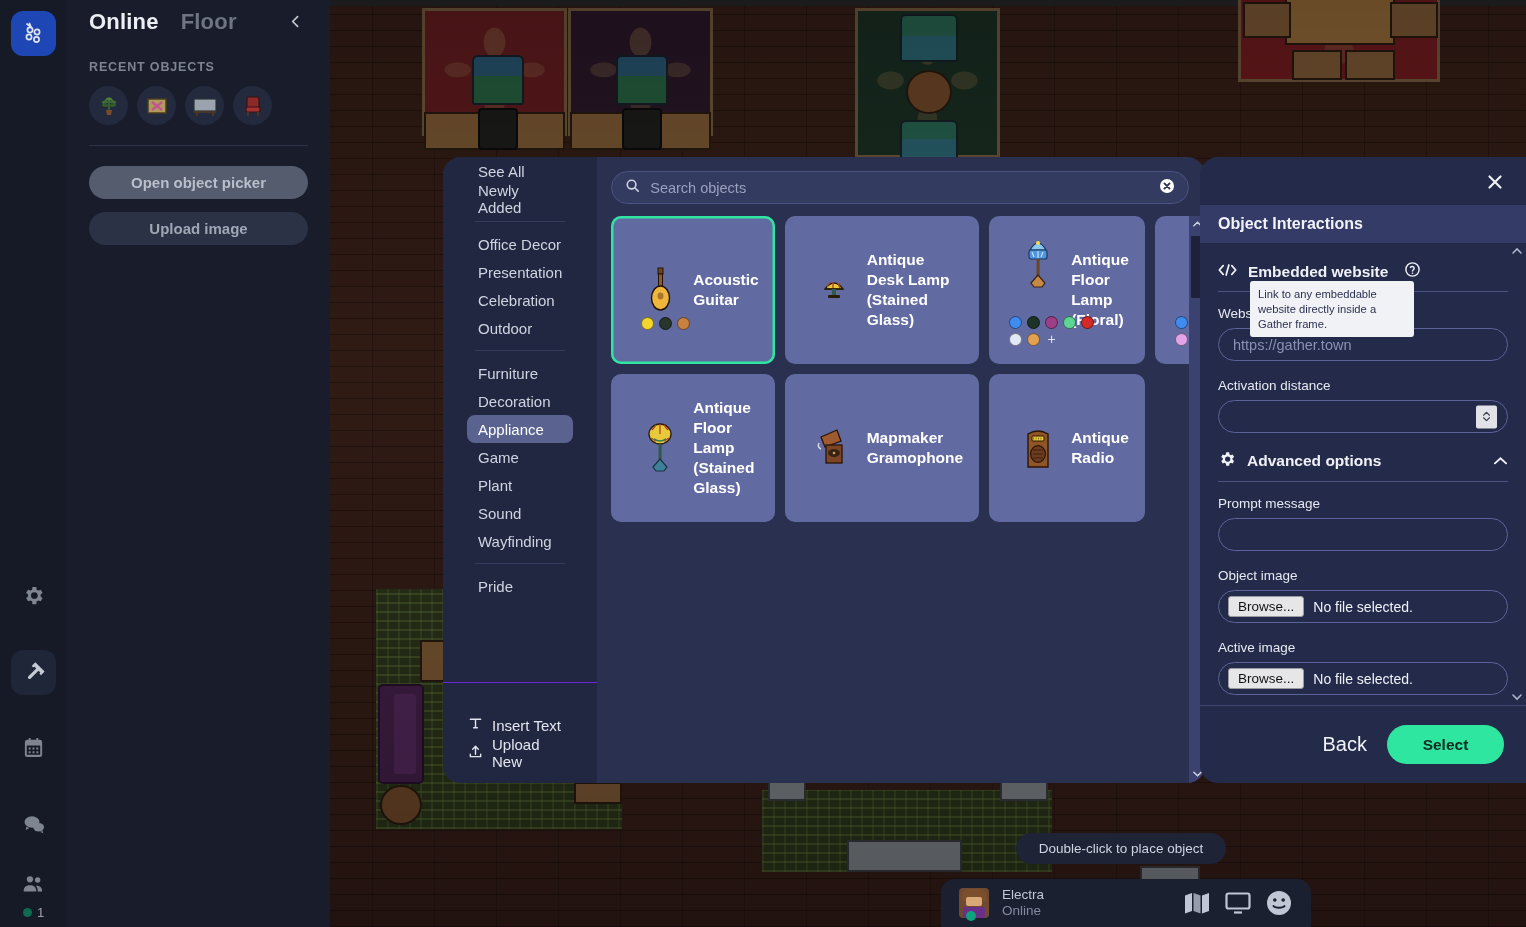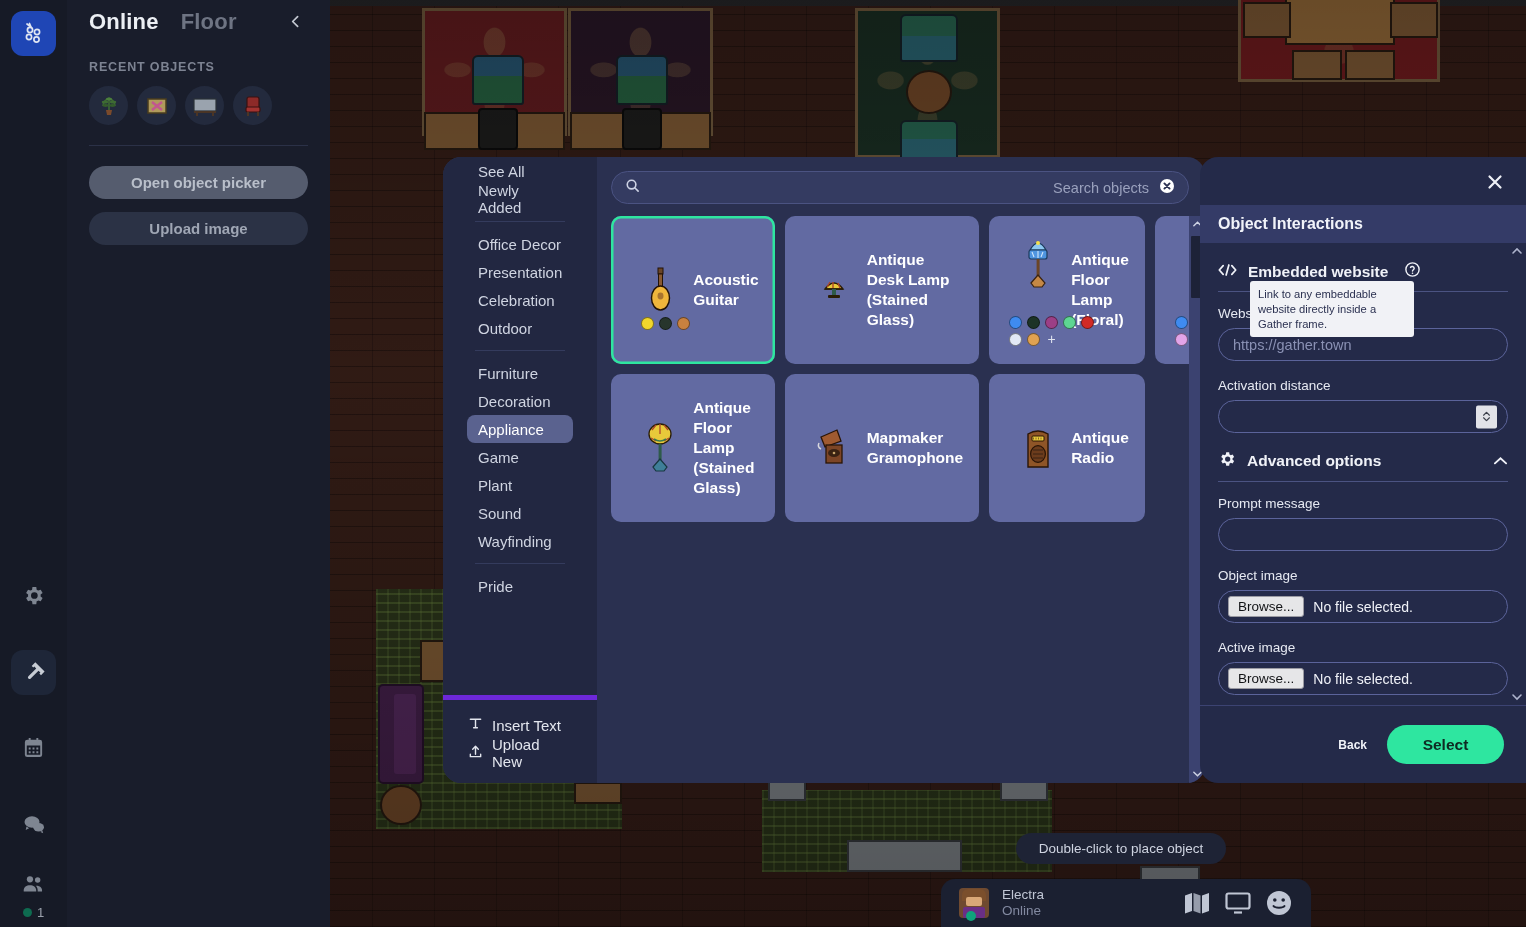--- a/index.html
+++ b/index.html
@@ -133,36 +133,36 @@
     display:flex; align-items:center; gap:10px;
     padding:19px 0 14px 27px; font-size:16.5px; font-weight:bold; color:#f0f2f7;
   }
   #cat-list{ padding:0 24px; flex:1 1 auto; }
   .cat-item{
     height:28px; display:flex; align-items:center; padding:0 11px;
     border-radius:8px; font-size:15px; color:#cfd4e1;
   }
   .cat-item.selected{ background:#5a628f; color:#fff; }
   .cat-sep{ height:1px; background:#343b5d; margin:8px 8px; }
-  #cat-footer{ border-top:5px solid #6d28d9; padding:11px 14px 16px; }
+  #cat-footer{ border-top:1px solid #6d28d9; padding:28px 14px 16px; }
   .cat-action{
     display:flex; align-items:center; gap:9px; padding:0 11px; height:28px;
     font-size:15px; color:#e3e6ee;
   }
 
   
   #picker-main{ flex:1 1 auto; display:flex; flex-direction:column; min-width:0; }
   #search-row{ padding:14px 16px 12px 14px; }
   #search-box{
     height:33px; border-radius:17px; background:#343b61; border:1px solid #4b5382;
     display:flex; align-items:center; gap:10px; padding:0 13px;
   }
   #search-input{
     flex:1 1 auto; background:transparent; border:none; outline:none;
-    color:#e6e9f2; font-size:14.5px; font-family:inherit;text-align:right;
+    color:#e6e9f2; font-size:14.5px; font-family:inherit;
   }
   #search-input::placeholder{ color:#9aa1bd; }
   #grid-wrap{ flex:1 1 auto; position:relative; overflow:hidden; padding:0 24px 0 14px; }
   #grid{
     display:grid; grid-template-columns:1fr 1fr 1fr 1fr; gap:10px 10px;
   }
   .obj-card{
     height:148px; border-radius:10px; background:#626aa2;
     position:relative; display:flex; align-items:center; padding:0 16px;
   }
@@ -237,22 +237,22 @@
     position:absolute; right:2px; top:0; width:14px; height:100%;
     display:flex; flex-direction:column; justify-content:space-between;
     align-items:center; color:#aeb4cd; font-size:11px; padding:2px 0;
   }
   #settings-footer{
     flex:0 0 auto; border-top:1px solid #3c4372;
     height:78px; display:flex; align-items:center; justify-content:flex-end;
     gap:20px; padding:0 22px;
   }
   #back-btn{
-    background:none; border:none; color:#f0f2f8; font-size:12px;
-    font-weight:bold; font-family:inherit;
+    background:none; border:none; color:#f0f2f8; font-size:20px;
+    font-weight:normal; font-family:inherit;
   }
   #select-btn{
     background:#2ee6a0; border:none; color:#0e2a22; font-size:15.5px;
     font-weight:bold; font-family:inherit; border-radius:20px;
     width:117px; height:39px;
   }
 
   
   #tooltip{
     position:absolute; left:1250px; top:281px; width:164px;

